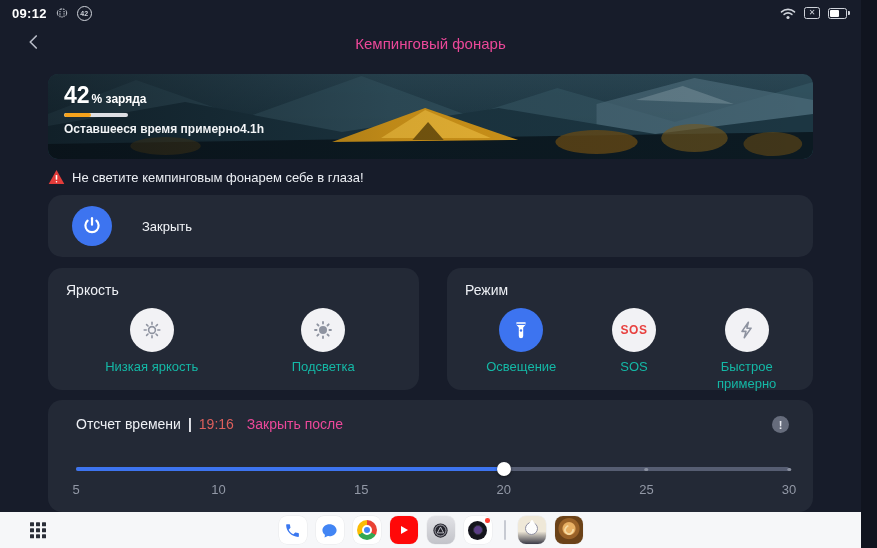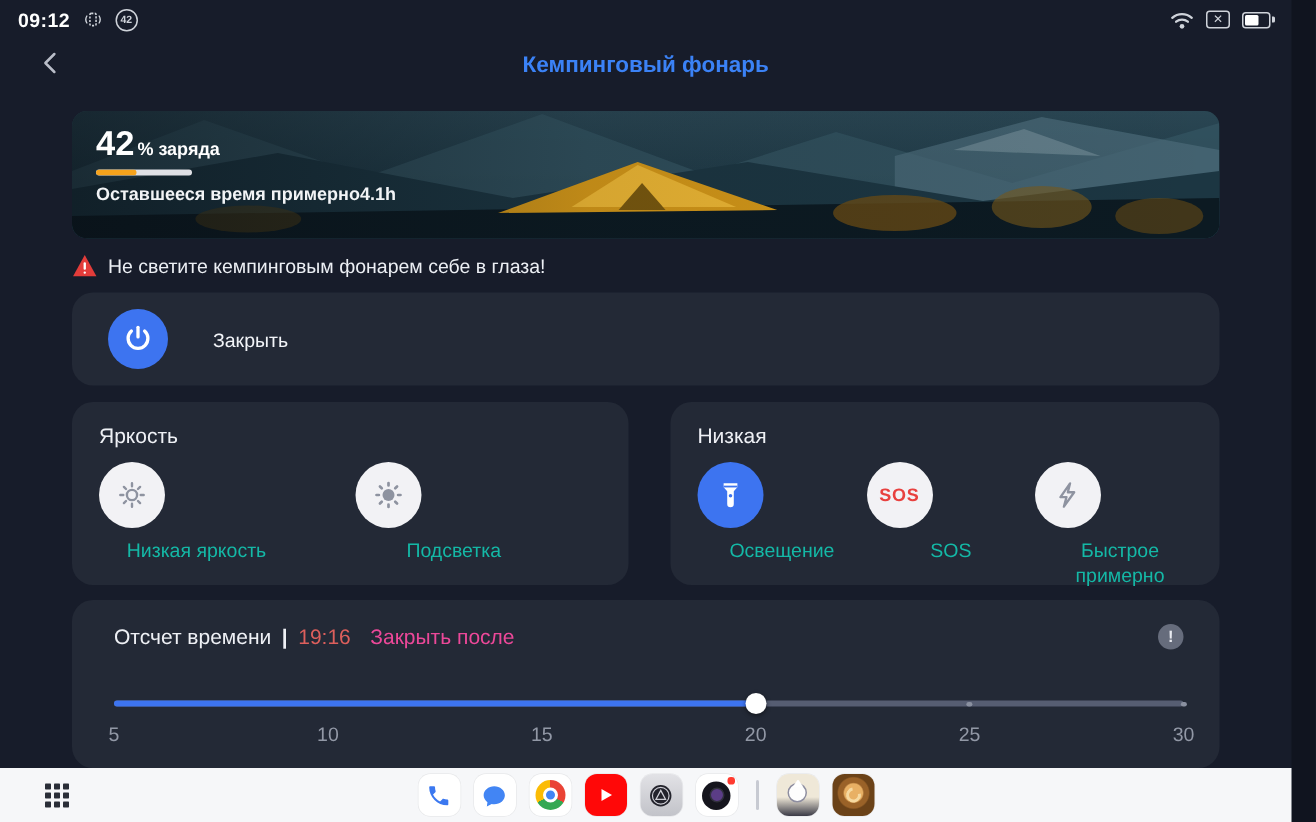--- a/index.html
+++ b/index.html
@@ -14,21 +14,21 @@
   .badge42 { width:15px; height:15px; border:1.4px solid #cfd3da; border-radius:50%; color:#cfd3da; font-size:7px; display:flex; align-items:center; justify-content:center; font-weight:bold; }
   .sb-icon svg { display:block; }
   .nosim { width:16px; height:12px; border:1.3px solid #cfd3da; border-radius:2.5px; color:#cfd3da; font-size:8px; display:flex; align-items:center; justify-content:center; line-height:1; }
   .batt { position:relative; width:19px; height:11px; border:1.3px solid #cfd3da; border-radius:2.5px; }
   .batt::after { content:""; position:absolute; right:-4px; top:2.5px; width:2.5px; height:4px; background:#cfd3da; border-radius:0 1px 1px 0; }
   .batt-fill { position:absolute; left:1px; top:1px; bottom:1px; width:50%; background:#fff; border-radius:1px; }
 
   
   .header { position:relative; height:34px; display:flex; align-items:center; justify-content:center; }
   .back { position:absolute; left:20px; top:2px; width:28px; height:28px; display:flex; align-items:center; justify-content:center; cursor:pointer; }
-  .title { color:#3b82f6; font-size:15px; font-weight:bold; }
+  .title { color:#ec4899; font-size:15px; font-weight:normal; }
 
   .content { padding:0 48px; }
 
   
   .banner { position:relative; margin-top:14px; height:85px; border-radius:10px; overflow:hidden; background:#12242e; }
   .banner svg.scene { position:absolute; inset:0; width:100%; height:100%; }
   .banner-overlay { position:absolute; inset:0; background:linear-gradient(90deg, rgba(8,14,20,.55), rgba(8,14,20,.12) 45%, rgba(8,14,20,0)); }
   .banner-text { position:absolute; left:16px; top:8px; color:#fff; }
   .charge-line { display:flex; align-items:baseline; }
   .charge-num { font-size:23px; font-weight:bold; }
@@ -46,21 +46,21 @@
   .power-card { margin-top:7px; height:62px; display:flex; align-items:center; padding:0 24px; gap:30px; }
   .power-btn { width:40px; height:40px; border-radius:50%; background:#3d74f0; display:flex; align-items:center; justify-content:center; cursor:pointer; }
   .power-label { color:#f2f4f8; font-size:13px; }
 
   .cards-row { display:flex; gap:28px; margin-top:11px; }
   .opt-card { height:122px; padding:14px 10px 10px 18px; }
   .opt-card.left { width:379px; }
   .opt-card.right { width:374px; }
   .card-title { color:#eef0f5; font-size:14px; }
   .opt-row { display:flex; margin-top:10px; }
-  .opt { flex:1; display:flex; flex-direction:column; cursor:pointer; }
+  .opt { flex:1; display:flex; flex-direction:column; align-items:center; cursor:pointer; }
   .opt-circle { width:44px; height:44px; border-radius:50%; display:flex; align-items:center; justify-content:center; background:#f2f2f5; }
   .opt-circle.selected { background:#3d74f0; }
   .opt-label { margin-top:7px; color:#14b8a6; font-size:13px; text-align:center; line-height:1.3; max-width:130px; }
   .sos-text { color:#e8413f; font-weight:bold; font-size:12px; letter-spacing:.5px; }
 
   
   .timer-card { margin-top:10px; height:112px; padding:16px 24px 0 28px; position:relative; }
   .timer-head { display:flex; align-items:center; gap:7px; }
   .timer-title { color:#eef0f5; font-size:14px; }
   .timer-sep { color:#eef0f5; font-size:14px; font-weight:bold; }
@@ -215,21 +215,21 @@
                   <path d="M12 4v1.6M12 18.4V20M4 12h1.6M18.4 12H20M6.3 6.3l1.2 1.2M16.5 16.5l1.2 1.2M17.7 6.3l-1.2 1.2M7.5 16.5l-1.2 1.2"></path>
                 </g>
               </svg>
             </span>
             <span class="opt-label">Подсветка</span>
           </div>
         </div>
       </div>
 
       <div class="card opt-card right">
-        <div class="card-title">Низкая</div>
+        <div class="card-title">Режим</div>
         <div class="opt-row">
           <div class="opt">
             <span class="opt-circle selected">
               <svg width="22" height="22" viewBox="0 0 24 24">
                 <path d="M7 3.5h10v2.8l-2.6 3v9.2a2.4 2.4 0 0 1-4.8 0V9.3l-2.6-3z" fill="#fff"></path>
                 <rect x="7" y="5.2" width="10" height="1.3" fill="#3d74f0"></rect>
                 <circle cx="12" cy="12.6" r="1.3" fill="#3d74f0"></circle>
               </svg>
             </span>
             <span class="opt-label">Освещение</span>

